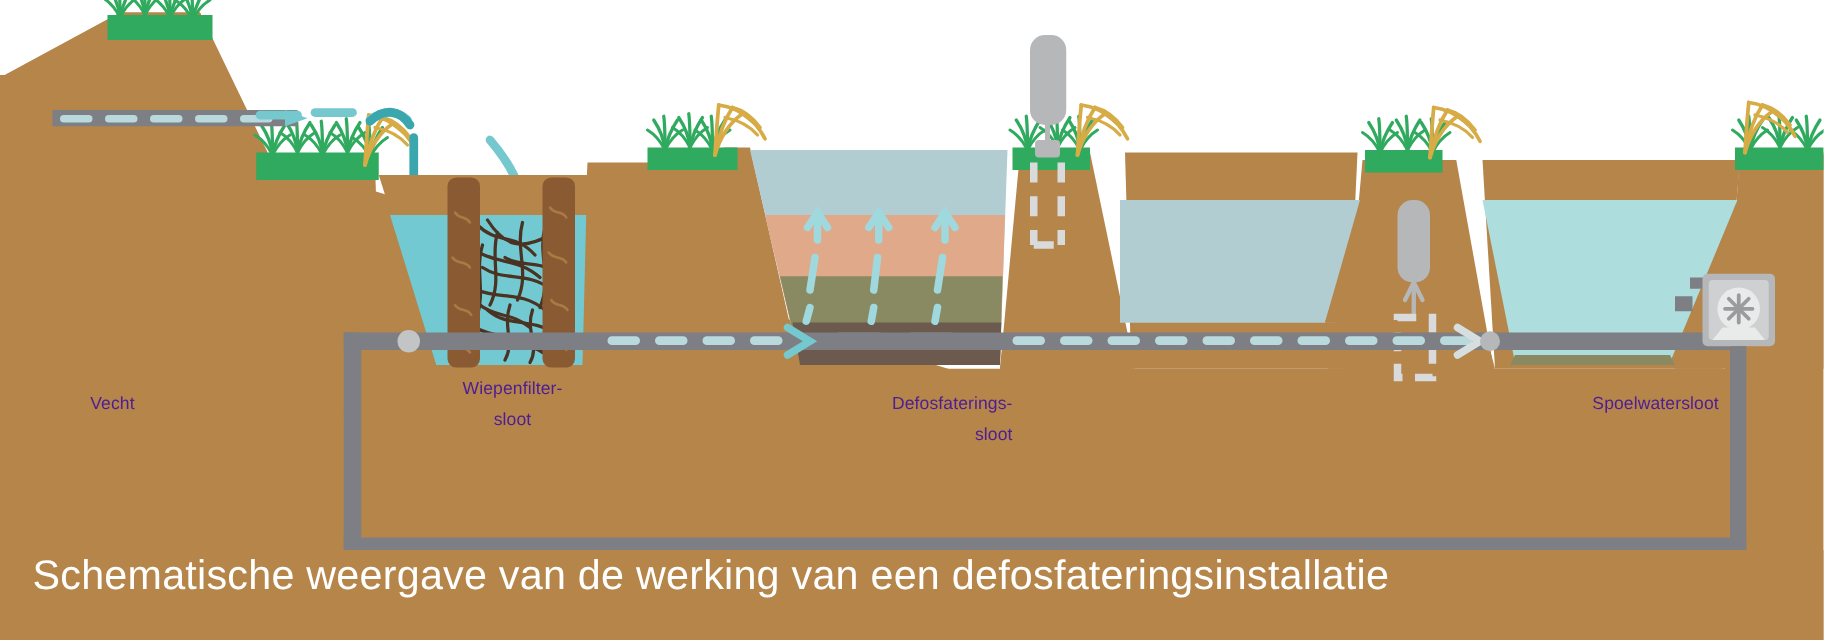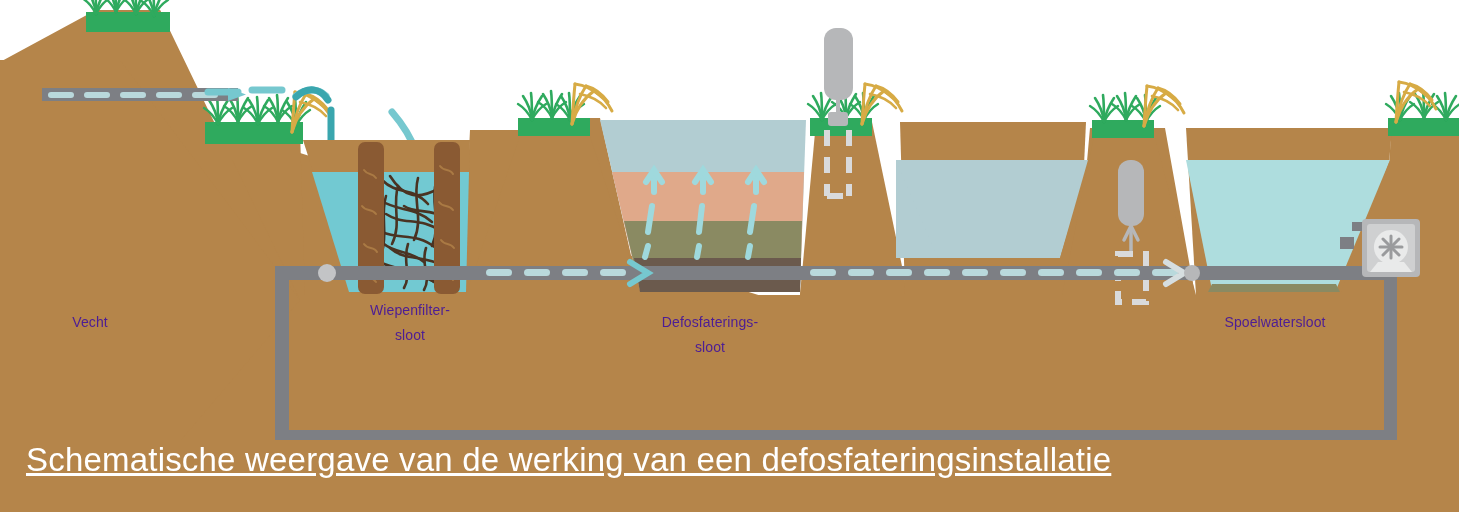--- a/index.html
+++ b/index.html
@@ -25,21 +25,20 @@
   #caption{
     position:absolute;
     left:0;top:440px;
     width:1459px;
     color:#ffffff;
     font-size:33px;
     line-height:40px;
     padding-left:26px;
     box-sizing:border-box;
     letter-spacing:.2px;
-    text-decoration:underline;
   }
 </style>
 </head>
 <body>
 
 <div id="stage">
 
   <svg id="scene" viewBox="0 0 1459 512" preserveAspectRatio="none">
     <defs>
 
@@ -336,21 +335,21 @@
     </g>
 
     <rect x="0" y="440" width="1459" height="72" fill="#b5854a"></rect>
   </svg>
 
   <div class="lbl" style="left:0px;  top:310px; width:180px;">Vecht</div>
 
   <div class="lbl" style="left:320px; top:298px; width:180px;">Wiepenfilter-
 sloot</div>
 
-  <div class="lbl" style="left:610px; top:310px; width:200px;">Defosfaterings-
+  <div class="lbl" style="left:610px; top:310px; width:200px;text-align:right;">Defosfaterings-
 sloot</div>
 
 
-  <div class="lbl" style="left:1175px; top:310px; width:200px;">Spoelwatersloot</div>
+  <div class="lbl" style="left:1175px; top:310px; width:200px;text-align:right;">Spoelwatersloot</div>
 
   <div id="caption">Schematische weergave van de werking van een defosfateringsinstallatie</div>
 
 </div>
 
 </body></html>

